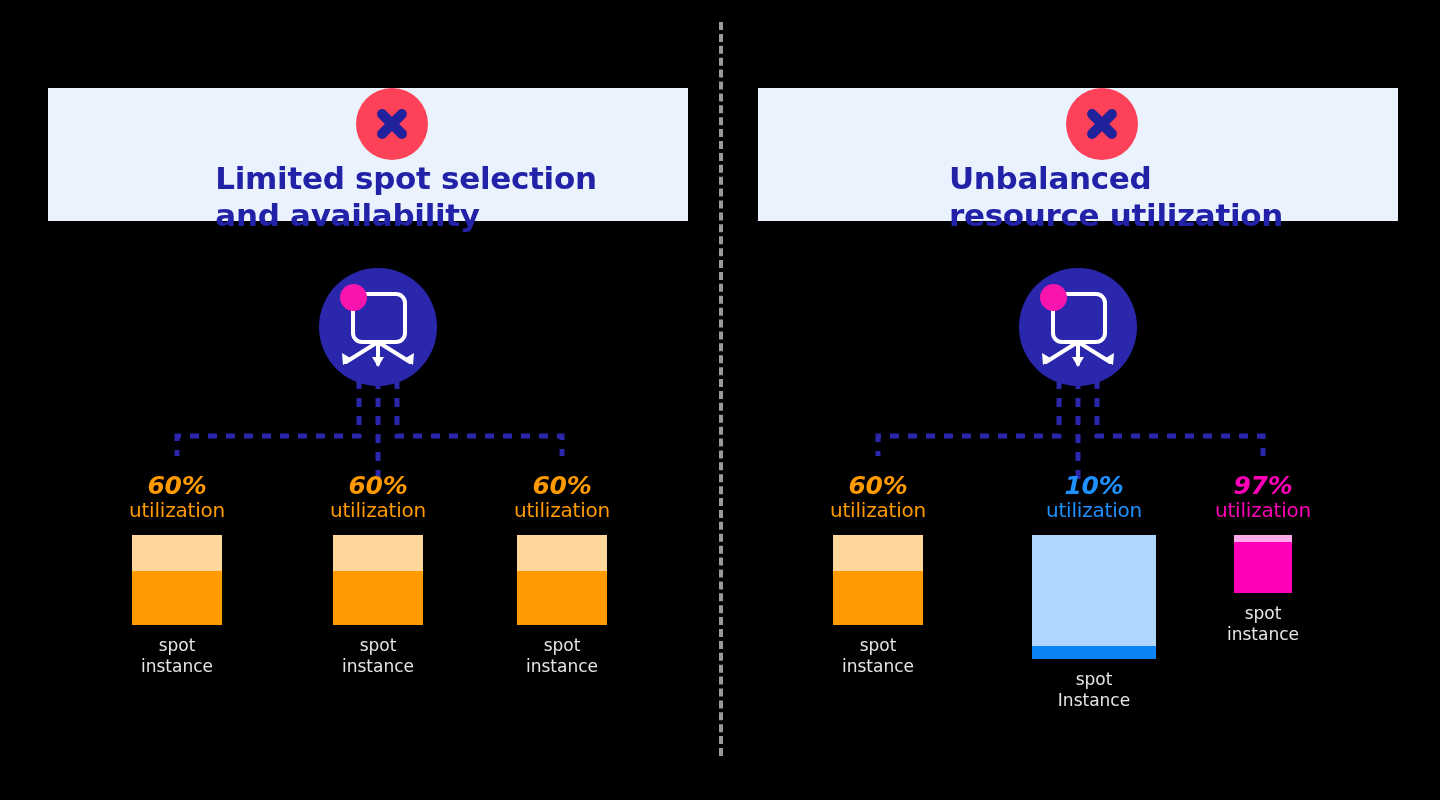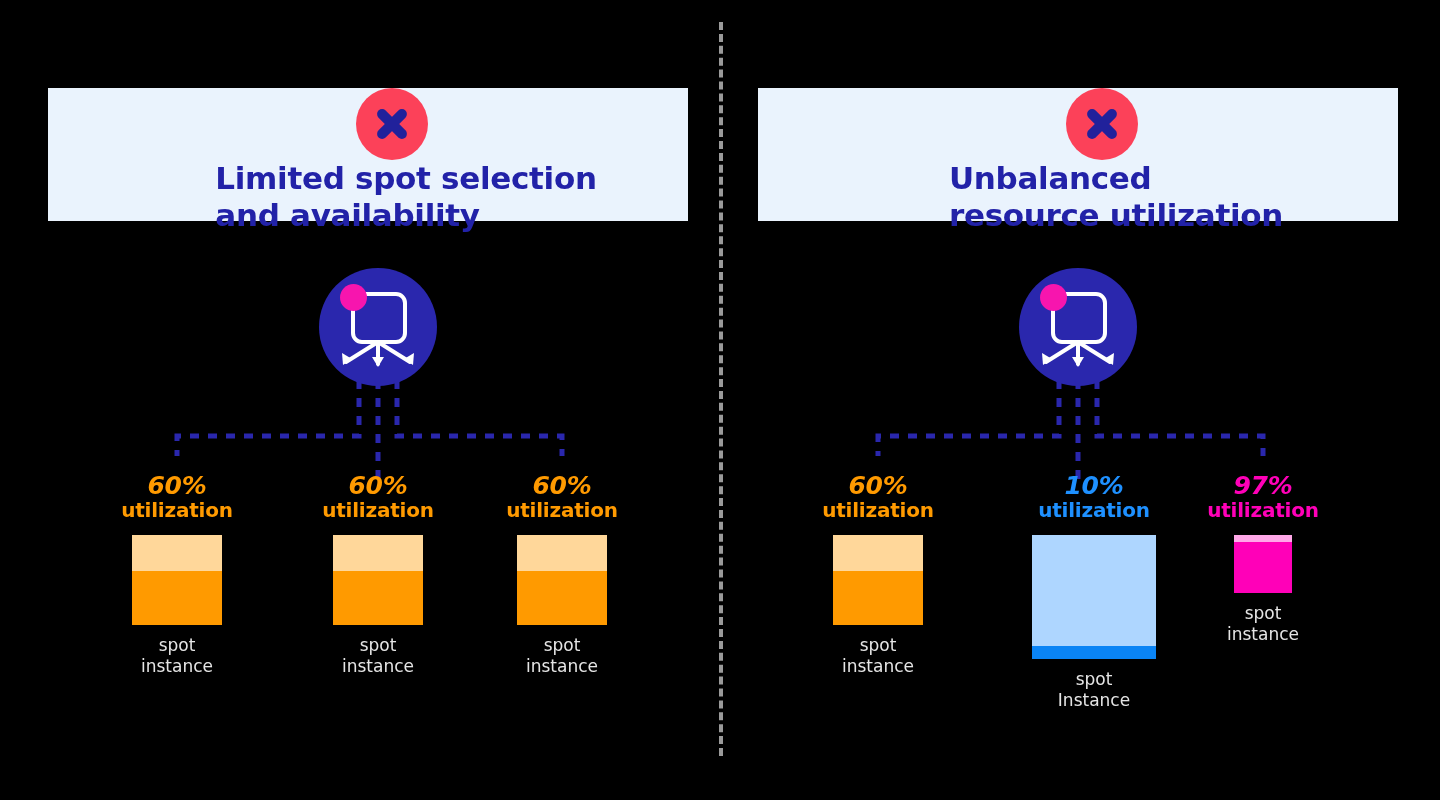--- a/index.html
+++ b/index.html
@@ -135,21 +135,21 @@
 
   .util-pct {
     font-size: 25px;
     font-weight: bold;
     line-height: 1.08;
     letter-spacing: -0.2px;
     font-style: italic;
   }
   .util-word {
     font-size: 20px;
-    font-weight: bold;
+    font-weight: normal;
     line-height: 1.18;
     letter-spacing: -0.2px;
     text-align: center;
   }
 
   .bar {
     position: relative;
     margin: 12px auto 0;
     display: flex;
     flex-direction: column;

